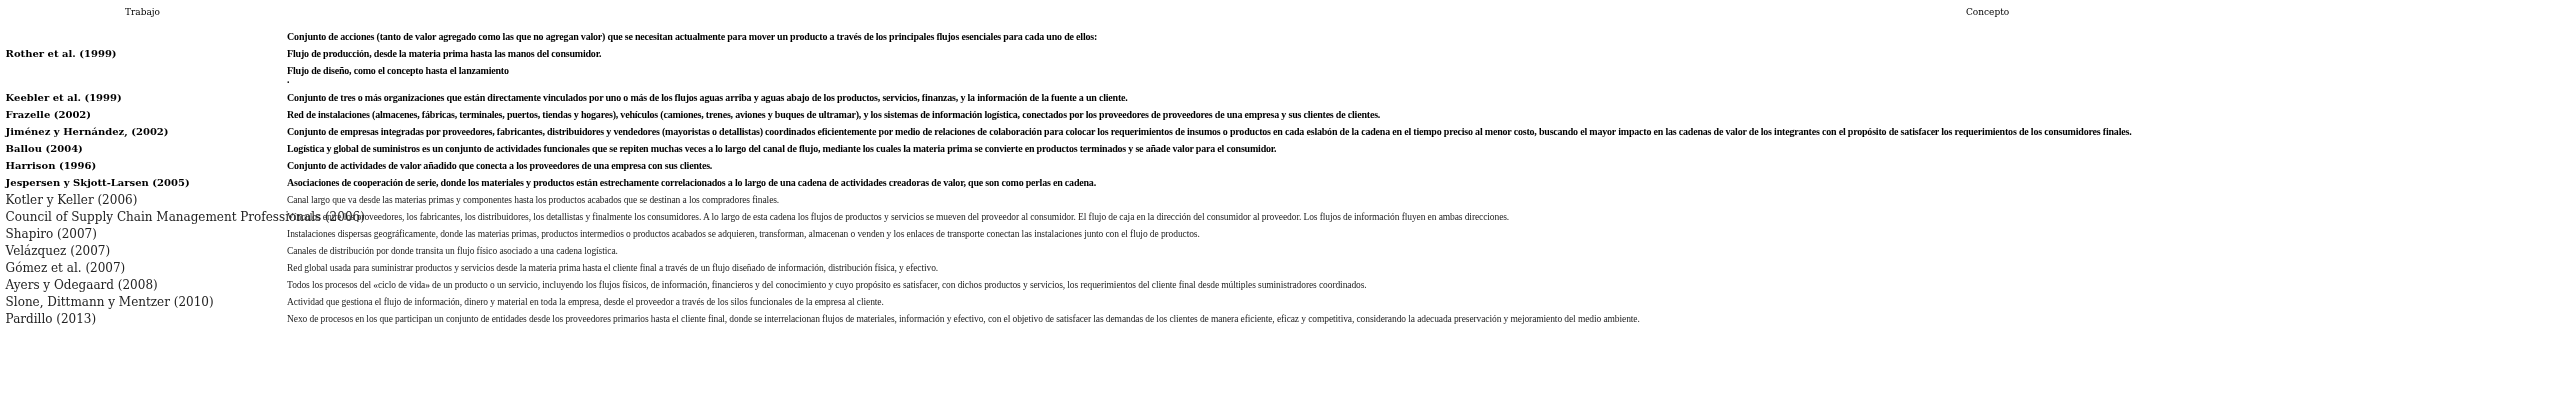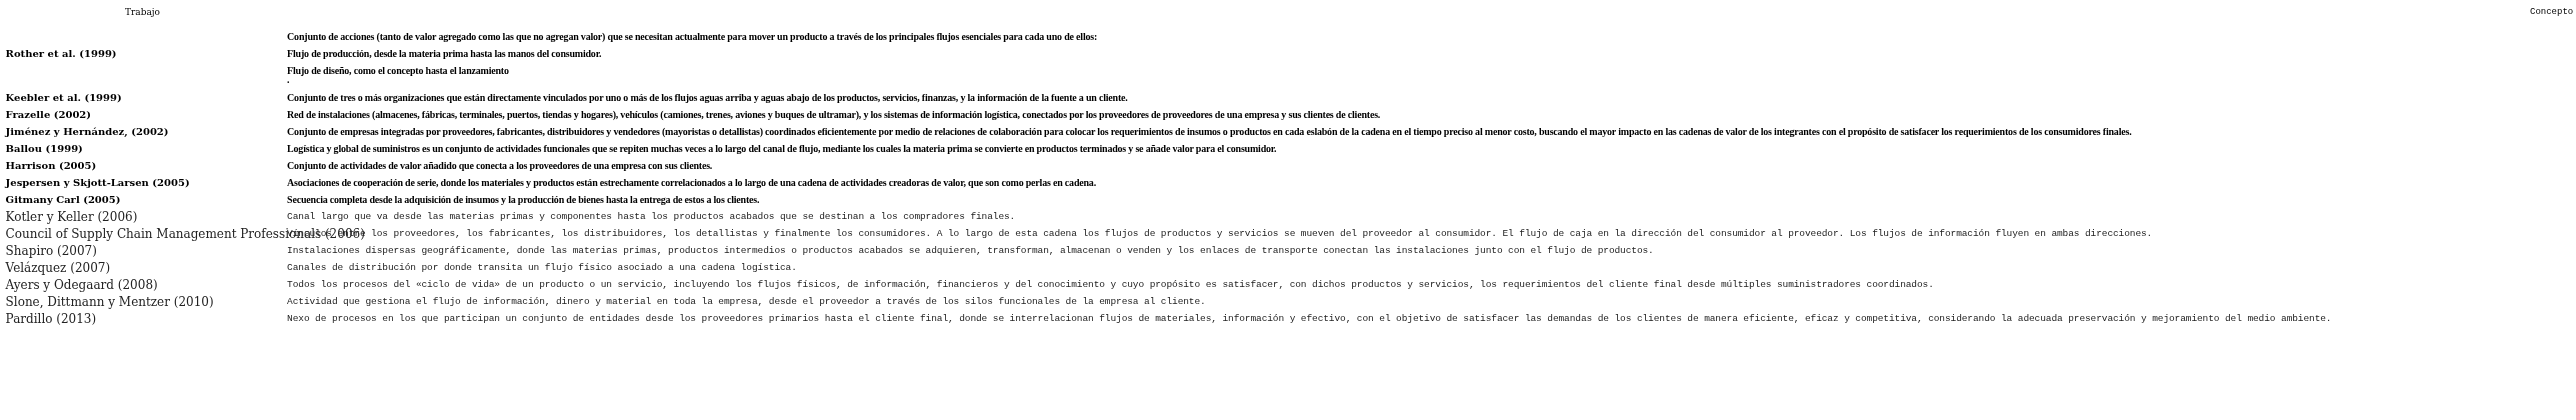--- a/index.html
+++ b/index.html
@@ -13,30 +13,30 @@
     table-layout: fixed;
     margin-top: 5.6px;
   }
   col.c1 { width: 285px; }
   col.c2 { width: 2291px; }
   th {
     font-family: "DejaVu Serif", serif;
     font-size: 9px; font-weight: normal;
     padding: 1.4px 2.8px 2.8px 2.8px;
   }
-  th.h2 { padding-left: 0; text-align: right; padding-left: 1117px; font-family: Liberation Mono, monospace; }
+  th.h2 { padding-left: 0; text-align: center; padding-left: 1117px; }
   td {
     vertical-align: middle; padding: 0 0 0 5.6px;
     white-space: nowrap; overflow: visible;
     font-size: 8.4px; line-height: 12.6px; height: 17px;
   }
   td.concept { padding-left: 2.1px; }
   tr.bold td { font-weight: bold; font-family: "DejaVu Serif", serif; font-size: 10px; }
   tr.bold td.concept { font-family: Liberation Serif, serif; font-size: 10px; letter-spacing: -0.2px; }
-  tr.light td { font-family: Liberation Mono, monospace; font-size: 9.5px; font-weight: normal; color: #222; letter-spacing: -0.1px; }
+  tr.light td { font-family: Liberation Serif, serif; font-size: 9.5px; font-weight: normal; color: #222; letter-spacing: -0.1px; }
   tr.light td.work { font-family: "DejaVu Serif", serif; font-size: 12px; color: #222; letter-spacing: 0; }
   .sub { display: block; line-height: 12.6px; margin: 4.2px 0; }
   .dot { display: block; line-height: 5.6px; height: 5.6px; }
   tr.first td { height: 70px; }
 </style>
 </head>
 <body>
 
 <table class="concepts">
   <colgroup>
@@ -65,52 +65,52 @@
     </tr>
     <tr class="bold">
       <td class="work">Frazelle (2002)</td>
       <td class="concept">Red de instalaciones (almacenes, fábricas, terminales, puertos, tiendas y hogares), vehículos (camiones, trenes, aviones y buques de ultramar), y los sistemas de información logística, conectados por los proveedores de proveedores de una empresa y sus clientes de clientes.</td>
     </tr>
     <tr class="bold">
       <td class="work">Jiménez y Hernández, (2002)</td>
       <td class="concept">Conjunto de empresas integradas por proveedores, fabricantes, distribuidores y vendedores (mayoristas o detallistas) coordinados eficientemente por medio de relaciones de colaboración para colocar los requerimientos de insumos o productos en cada eslabón de la cadena en el tiempo preciso al menor costo, buscando el mayor impacto en las cadenas de valor de los integrantes con el propósito de satisfacer los requerimientos de los consumidores finales.</td>
     </tr>
     <tr class="bold">
-      <td class="work">Ballou (1999)</td>
+      <td class="work">Ballou (2004)</td>
       <td class="concept">Logística y global de suministros es un conjunto de actividades funcionales que se repiten muchas veces a lo largo del canal de flujo, mediante los cuales la materia prima se convierte en productos terminados y se añade valor para el consumidor.</td>
     </tr>
     <tr class="bold">
-      <td class="work">Harrison (2005)</td>
+      <td class="work">Harrison (1996)</td>
       <td class="concept">Conjunto de actividades de valor añadido que conecta a los proveedores de una empresa con sus clientes.</td>
     </tr>
     <tr class="bold">
       <td class="work">Jespersen y Skjott-Larsen (2005)</td>
       <td class="concept">Asociaciones de cooperación de serie, donde los materiales y productos están estrechamente correlacionados a lo largo de una cadena de actividades creadoras de valor, que son como perlas en cadena.</td>
-    </tr>
-    <tr class="bold">
-      <td class="work">Gitmany Carl (2005)</td>
-      <td class="concept">Secuencia completa desde la adquisición de insumos y la producción de bienes hasta la entrega de estos a los clientes.</td>
     </tr>
     <tr class="light">
       <td class="work">Kotler y Keller (2006)</td>
       <td class="concept">Canal largo que va desde las materias primas y componentes hasta los productos acabados que se destinan a los compradores finales.</td>
     </tr>
     <tr class="light">
       <td class="work">Council of Supply Chain Management Professionals (2006)</td>
       <td class="concept">Vínculos entre los proveedores, los fabricantes, los distribuidores, los detallistas y finalmente los consumidores. A lo largo de esta cadena los flujos de productos y servicios se mueven del proveedor al consumidor. El flujo de caja en la dirección del consumidor al proveedor. Los flujos de información fluyen en ambas direcciones.</td>
     </tr>
     <tr class="light">
       <td class="work">Shapiro (2007)</td>
       <td class="concept">Instalaciones dispersas geográficamente, donde las materias primas, productos intermedios o productos acabados se adquieren, transforman, almacenan o venden y los enlaces de transporte conectan las instalaciones junto con el flujo de productos.</td>
     </tr>
     <tr class="light">
       <td class="work">Velázquez (2007)</td>
       <td class="concept">Canales de distribución por donde transita un flujo físico asociado a una cadena logística.</td>
     </tr>
     <tr class="light">
+      <td class="work">Gómez et al. (2007)</td>
+      <td class="concept">Red global usada para suministrar productos y servicios desde la materia prima hasta el cliente final a través de un flujo diseñado de información, distribución física, y efectivo.</td>
+    </tr>
+    <tr class="light">
       <td class="work">Ayers y Odegaard (2008)</td>
       <td class="concept">Todos los procesos del «ciclo de vida» de un producto o un servicio, incluyendo los flujos físicos, de información, financieros y del conocimiento y cuyo propósito es satisfacer, con dichos productos y servicios, los requerimientos del cliente final desde múltiples suministradores coordinados.</td>
     </tr>
     <tr class="light">
       <td class="work">Slone, Dittmann y Mentzer (2010)</td>
       <td class="concept">Actividad que gestiona el flujo de información, dinero y material en toda la empresa, desde el proveedor a través de los silos funcionales de la empresa al cliente.</td>
     </tr>
     <tr class="light">
       <td class="work">Pardillo (2013)</td>
       <td class="concept">Nexo de procesos en los que participan un conjunto de entidades desde los proveedores primarios hasta el cliente final, donde se interrelacionan flujos de materiales, información y efectivo, con el objetivo de satisfacer las demandas de los clientes de manera eficiente, eficaz y competitiva, considerando la adecuada preservación y mejoramiento del medio ambiente.</td>

